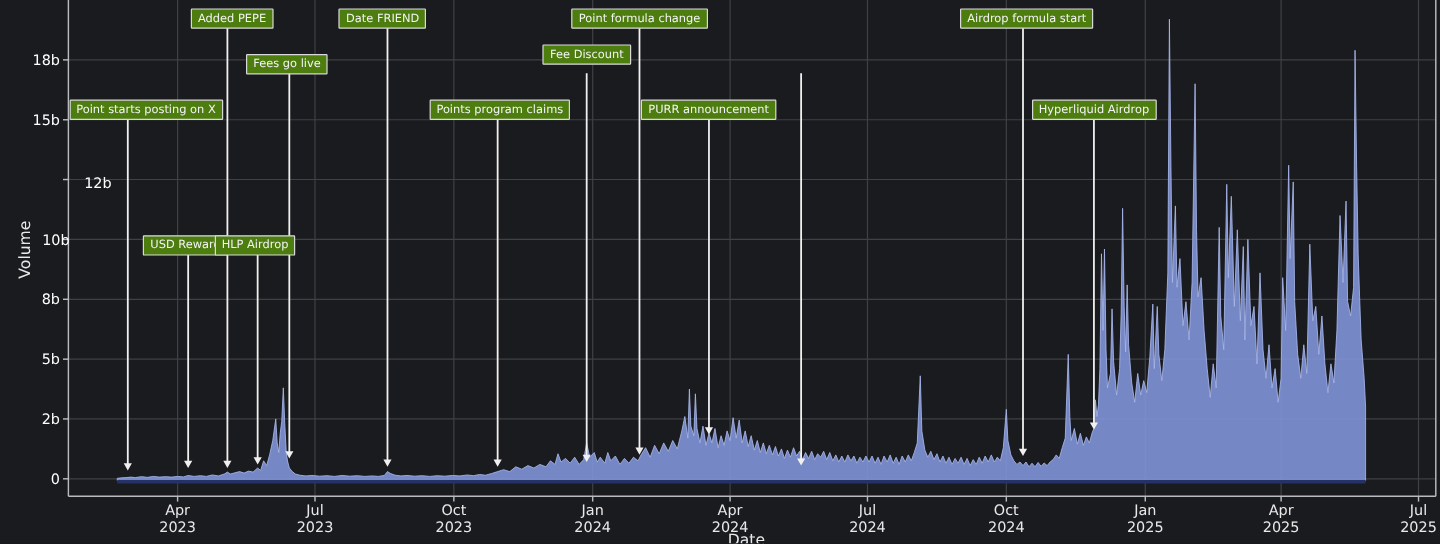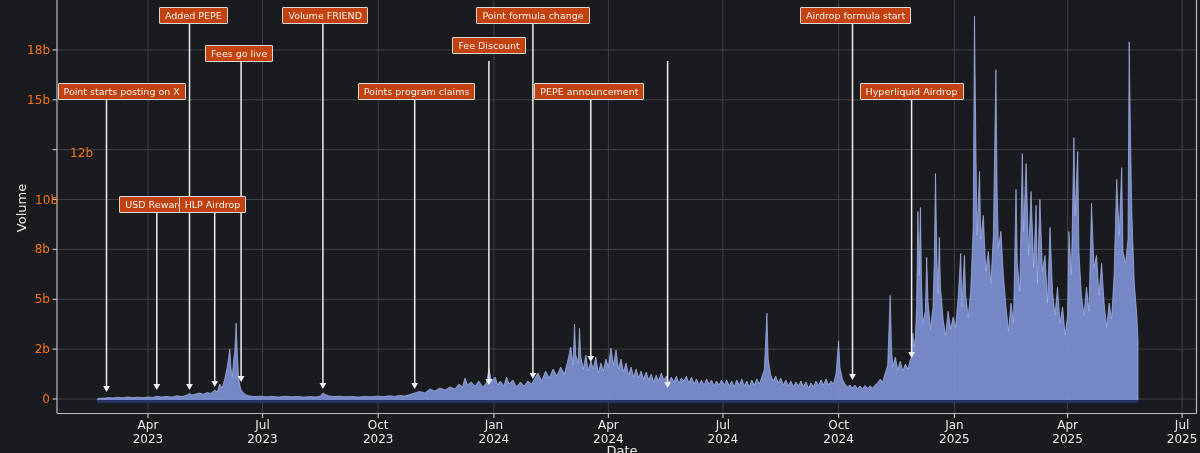--- a/index.html
+++ b/index.html
@@ -2,22 +2,22 @@
 <html><head>
 <meta charset="utf-8">
 <style>
   html,body{margin:0;padding:0;background:#1a1b1e;}
   #fig{position:relative;width:1200px;height:453px;background:#1a1b1e;overflow:hidden;
        font-family:"DejaVu Sans",sans-serif;}
   #chart-svg{position:absolute;left:0;top:0;}
   .xtick{position:absolute;top:418px;width:80px;text-align:center;font-size:12px;line-height:14px;
          color:#e9e9e9;white-space:pre-line;}
   .ytick{position:absolute;left:0;width:50px;text-align:right;font-size:12px;line-height:16px;
-         color:#f97316;}
-  .annbox{position:absolute;border:1.2px solid #d9d9d9;border-radius:1px;background:#c2410c;
+         color:#ffffff;}
+  .annbox{position:absolute;border:1.2px solid #d9d9d9;border-radius:1px;background:#4d7c0f;
           color:#f4f4f4;font-size:9.5px;line-height:11px;padding:2px 5px;white-space:nowrap;}
   .axis-label{position:absolute;color:#e9e9e9;font-size:13px;}
   #ylabel{left:-9px;top:201px;width:60px;height:14px;text-align:center;transform:rotate(-90deg);}
   #xlabel{left:560px;top:443px;width:124px;text-align:center;}
 </style>
 </head>
 <body>
 
 <div id="fig">
   <svg id="chart-svg" width="1200" height="453">
@@ -149,20 +149,20 @@
     <div class="ytick" style="top: 241.4px;">8b</div>
     <div class="ytick" style="top: 191.5px; margin-left: 8px;">10b</div>
     <div class="ytick" style="top: 145px; margin-left: 43px;">12b</div>
     <div class="ytick" style="top: 91.8px;">15b</div>
     <div class="ytick" style="top: 41.9px;">18b</div>
     <div class="annbox" style="top: 83px; left: 57.5px;">Point starts posting on X</div>
     <div class="annbox" style="top: 196px; left: 119.3px;">USD Reward</div>
     <div class="annbox" style="top: 7px; left: 159px;">Added PEPE</div>
     <div class="annbox" style="top: 196px; left: 178.7px;">HLP Airdrop</div>
     <div class="annbox" style="top: 45px; left: 205.1px;">Fees go live</div>
-    <div class="annbox" style="top: 7px; left: 282.4px;">Volume FRIEND</div>
+    <div class="annbox" style="top: 7px; left: 282.4px;">Date FRIEND</div>
     <div class="annbox" style="top: 83px; left: 357.7px;">Points program claims</div>
     <div class="annbox" style="top: 37px; left: 452.4px;">Fee Discount</div>
     <div class="annbox" style="top: 7px; left: 476.4px;">Point formula change</div>
-    <div class="annbox" style="top: 83px; left: 534.3px;">PEPE announcement</div>
+    <div class="annbox" style="top: 83px; left: 534.3px;">PURR announcement</div>
     <div class="annbox" style="top: 7px; left: 800px;">Airdrop formula start</div>
     <div class="annbox" style="top: 83px; left: 859.6px;">Hyperliquid Airdrop</div>
   </div>
 
 </body></html>

